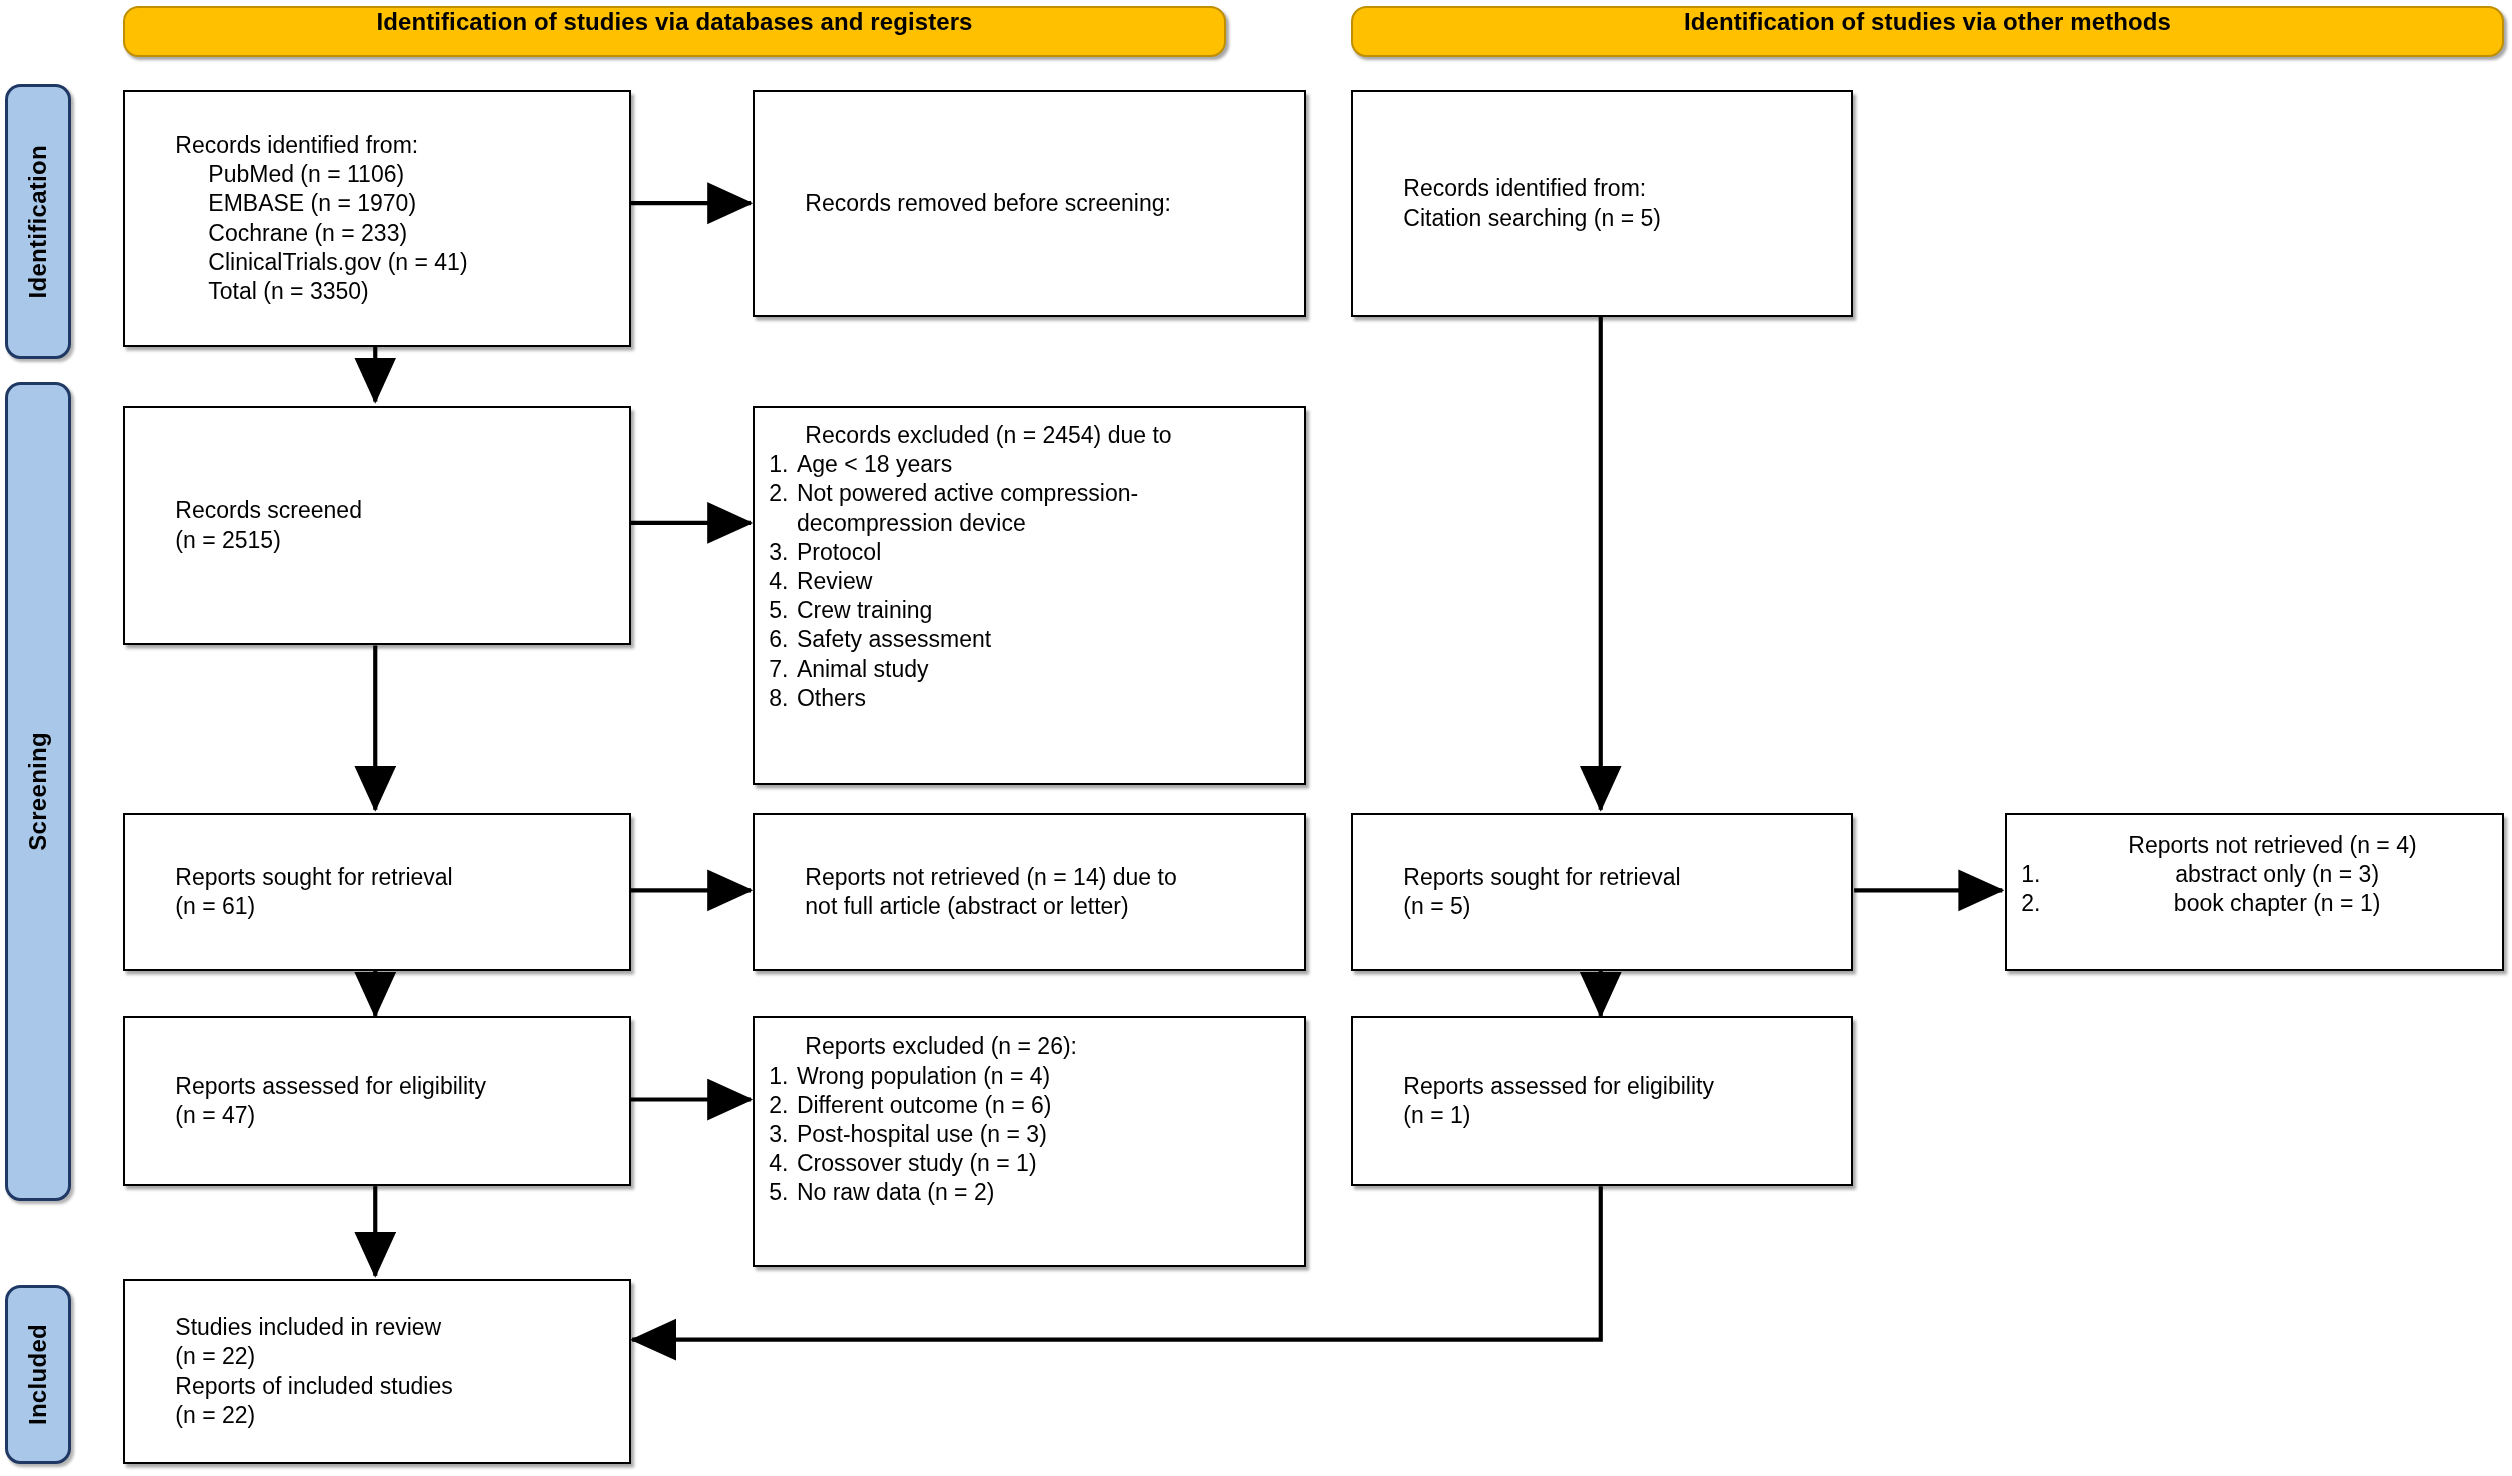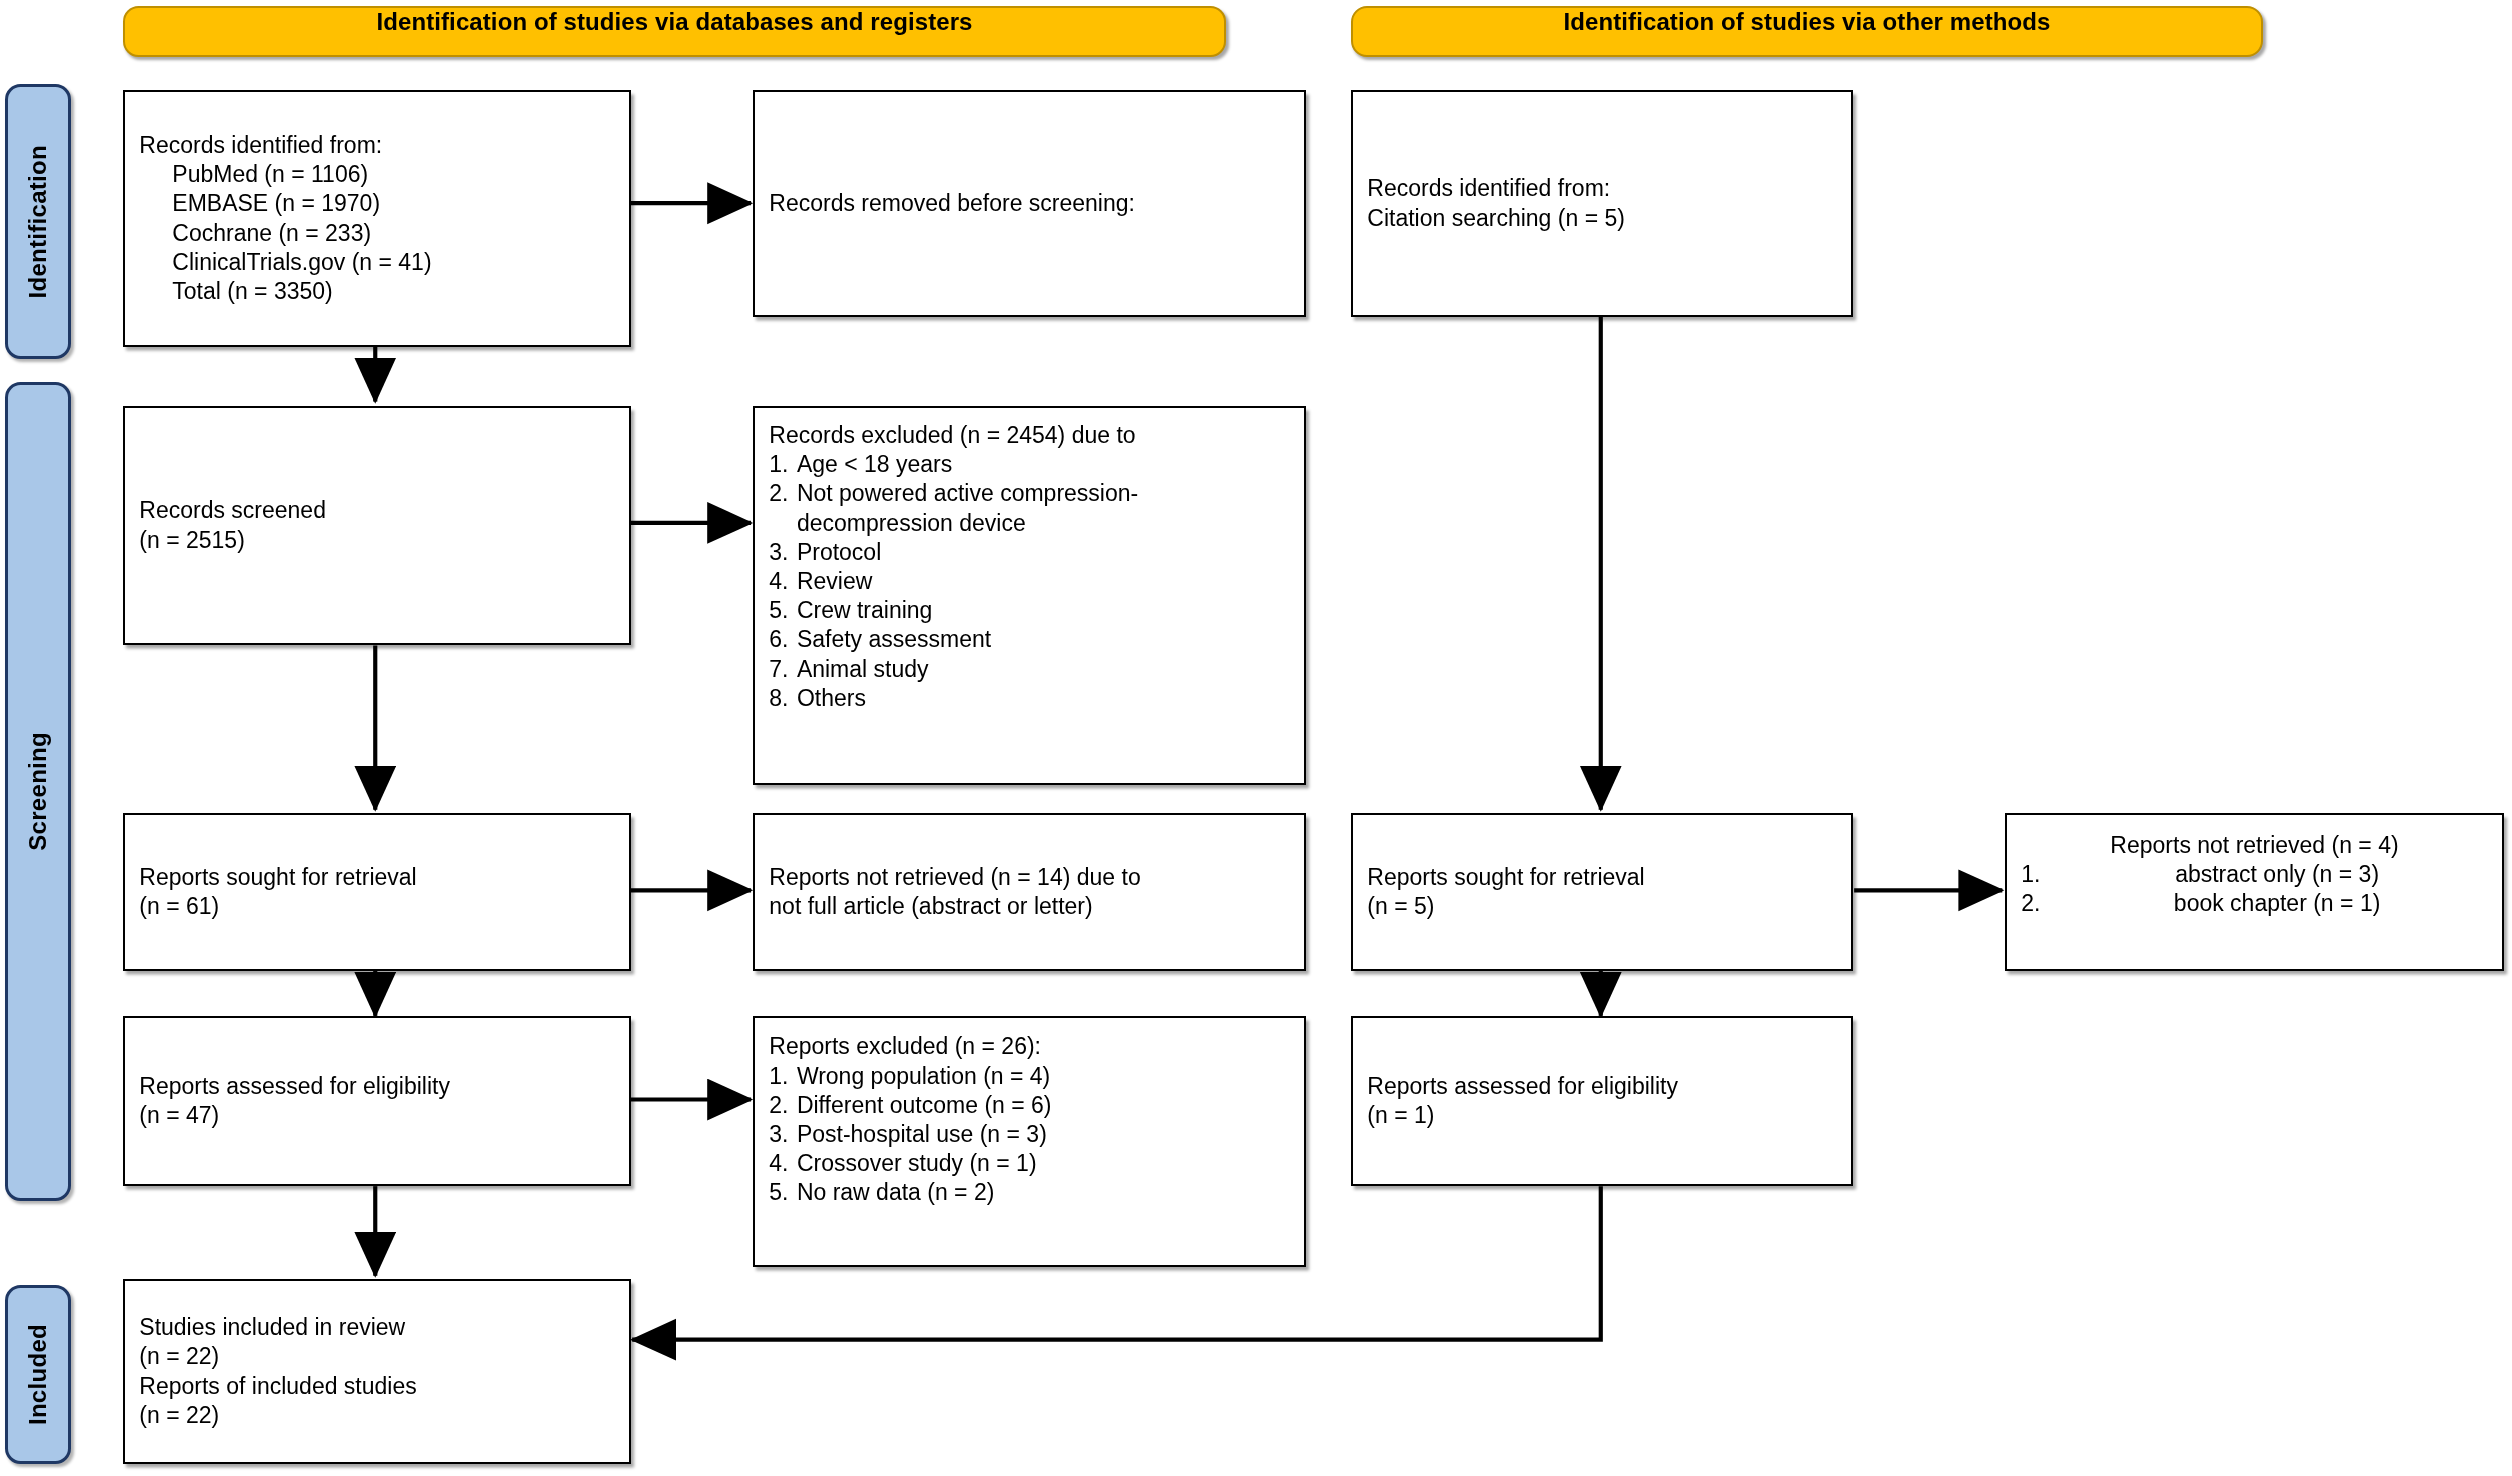--- a/index.html
+++ b/index.html
@@ -65,20 +65,21 @@
     flex-direction:column;
     justify-content:center;
     padding:6px 14.3px;
     box-shadow:3px 3.6px 3px rgba(0,0,0,0.35);
   }
   .box .ln{
     font-size:23px;
     line-height:1.27;
     color:#000000;
     white-space:pre;
+    margin-left:36px;
   }
   .box .ln.indent{ padding-left:33px; }
 
   
   .numrow{
     display:flex;
     font-size:23px;
     line-height:1.27;
     color:#000000;
   }
@@ -130,21 +131,21 @@
       <path d="M2679,1625 L2679,1700"></path>
 
       <path d="M2679,1985 L2679,2242 L1058,2242"></path>
     </g>
   </svg>
 
   <div class="banner" style="left:123px; top:6px; width:1103px; height:51px;">
     <span>Identification of studies via databases and registers</span>
   </div>
 
-  <div class="banner" style="left:1351px; top:6px; width:912px; height:51px;border-radius:16px;">
+  <div class="banner" style="left:1351px; top:6px; width:1153px; height:51px;">
     <span>Identification of studies via other methods</span>
   </div>
 
   <div class="stage-label" style="left:4.8px; top:84px; width:66px; height:275px;">
     <span>Identification</span>
   </div>
 
   <div class="stage-label" style="left:4.8px; top:382px; width:66px; height:819px;">
     <span>Screening</span>
   </div>

